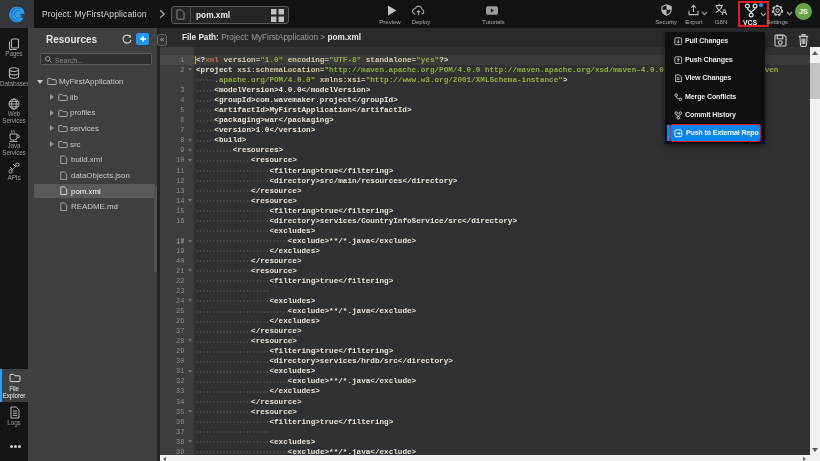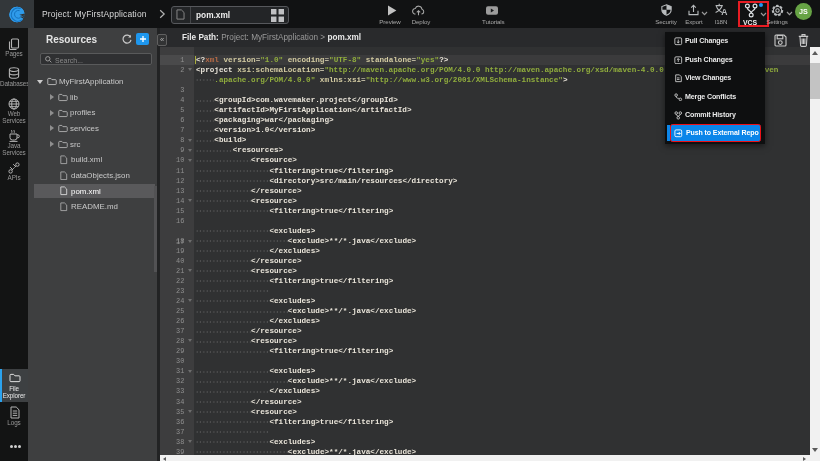--- a/index.html
+++ b/index.html
@@ -309,45 +309,48 @@
 <div class="gn" style="top:339.49px">33</div>
 <div class="gn" style="top:349.53px">34</div>
 <div class="gn" style="top:359.57px">35<span class="fc"></span></div>
 <div class="gn" style="top:369.62px">36</div>
 <div class="gn" style="top:379.67px">37</div>
 <div class="gn" style="top:389.71px">38<span class="fc"></span></div>
 <div class="gn" style="top:399.75px">39</div>
 <div class="cr" style="top:8.00px"><span class="w">&lt;?</span><span class="x">xml</span><span class="w"> </span><span class="a">version</span><span class="e">=</span><span class="s">"1.0"</span><span class="w"> </span><span class="a">encoding</span><span class="e">=</span><span class="s">"UTF-8"</span><span class="w"> </span><span class="a">standalone</span><span class="e">=</span><span class="s">"yes"</span><span class="w">?&gt;</span></div>
 <div class="cr" style="top:18.05px"><span class="w">&lt;project</span><span class="w"> </span><span class="a">xsi:schemaLocation</span><span class="e">=</span><span class="s">"http://maven.apache.org/POM/4.0.0 http://maven.apache.org/xsd/maven-4.0.0.xsd"</span><span class="w"> </span><span class="a">xmlns</span><span class="e">=</span><span class="s">"http://maven</span></div>
 <div class="cr" style="top:28.09px"><span class="iv" style="width:18.36px"></span><span class="s">.apache.org/POM/4.0.0"</span><span class="w"> </span><span class="a">xmlns:xsi</span><span class="e">=</span><span class="s">"http://www.w3.org/2001/XMLSchema-instance"</span><span class="w">&gt;</span></div>
+<div class="cr" style="top:38.13px"><span class="iv" style="width:18.36px"></span><span class="w">&lt;modelVersion&gt;4.0.0&lt;/modelVersion&gt;</span></div>
 <div class="cr" style="top:48.18px"><span class="iv" style="width:18.36px"></span><span class="w">&lt;groupId&gt;com.wavemaker.project&lt;/groupId&gt;</span></div>
 <div class="cr" style="top:58.23px"><span class="iv" style="width:18.36px"></span><span class="w">&lt;artifactId&gt;MyFirstApplication&lt;/artifactId&gt;</span></div>
 <div class="cr" style="top:68.27px"><span class="iv" style="width:18.36px"></span><span class="w">&lt;packaging&gt;war&lt;/packaging&gt;</span></div>
 <div class="cr" style="top:78.31px"><span class="iv" style="width:18.36px"></span><span class="w">&lt;version&gt;1.0&lt;/version&gt;</span></div>
 <div class="cr" style="top:88.36px"><span class="iv" style="width:18.36px"></span><span class="w">&lt;build&gt;</span></div>
 <div class="cr" style="top:98.41px"><span class="iv" style="width:36.72px"></span><span class="w">&lt;resources&gt;</span></div>
 <div class="cr" style="top:108.45px"><span class="iv" style="width:55.08px"></span><span class="w">&lt;resource&gt;</span></div>
 <div class="cr" style="top:118.50px"><span class="iv" style="width:73.44px"></span><span class="w">&lt;filtering&gt;true&lt;/filtering&gt;</span></div>
 <div class="cr" style="top:128.54px"><span class="iv" style="width:73.44px"></span><span class="w">&lt;directory&gt;src/main/resources&lt;/directory&gt;</span></div>
 <div class="cr" style="top:138.59px"><span class="iv" style="width:55.08px"></span><span class="w">&lt;/resource&gt;</span></div>
 <div class="cr" style="top:148.63px"><span class="iv" style="width:55.08px"></span><span class="w">&lt;resource&gt;</span></div>
 <div class="cr" style="top:158.68px"><span class="iv" style="width:73.44px"></span><span class="w">&lt;filtering&gt;true&lt;/filtering&gt;</span></div>
+<div class="cr" style="top:168.72px"><span class="iv" style="width:73.44px"></span><span class="w">&lt;directory&gt;services/CountryInfoService/src&lt;/directory&gt;</span></div>
 <div class="cr" style="top:178.76px"><span class="iv" style="width:73.44px"></span><span class="w">&lt;excludes&gt;</span></div>
 <div class="cr" style="top:188.81px"><span class="iv" style="width:91.80px"></span><span class="w">&lt;exclude&gt;**/*.java&lt;/exclude&gt;</span></div>
 <div class="cr" style="top:198.85px"><span class="iv" style="width:73.44px"></span><span class="w">&lt;/excludes&gt;</span></div>
 <div class="cr" style="top:208.90px"><span class="iv" style="width:55.08px"></span><span class="w">&lt;/resource&gt;</span></div>
 <div class="cr" style="top:218.94px"><span class="iv" style="width:55.08px"></span><span class="w">&lt;resource&gt;</span></div>
 <div class="cr" style="top:228.99px"><span class="iv" style="width:73.44px"></span><span class="w">&lt;filtering&gt;true&lt;/filtering&gt;</span></div>
 <div class="cr" style="top:239.03px"><span class="iv" style="width:73.44px"></span></div>
 <div class="cr" style="top:249.08px"><span class="iv" style="width:73.44px"></span><span class="w">&lt;excludes&gt;</span></div>
 <div class="cr" style="top:259.12px"><span class="iv" style="width:91.80px"></span><span class="w">&lt;exclude&gt;**/*.java&lt;/exclude&gt;</span></div>
 <div class="cr" style="top:269.17px"><span class="iv" style="width:73.44px"></span><span class="w">&lt;/excludes&gt;</span></div>
 <div class="cr" style="top:279.21px"><span class="iv" style="width:55.08px"></span><span class="w">&lt;/resource&gt;</span></div>
 <div class="cr" style="top:289.26px"><span class="iv" style="width:55.08px"></span><span class="w">&lt;resource&gt;</span></div>
 <div class="cr" style="top:299.31px"><span class="iv" style="width:73.44px"></span><span class="w">&lt;filtering&gt;true&lt;/filtering&gt;</span></div>
+<div class="cr" style="top:309.35px"><span class="iv" style="width:73.44px"></span><span class="w">&lt;directory&gt;services/hrdb/src&lt;/directory&gt;</span></div>
 <div class="cr" style="top:319.39px"><span class="iv" style="width:73.44px"></span><span class="w">&lt;excludes&gt;</span></div>
 <div class="cr" style="top:329.44px"><span class="iv" style="width:91.80px"></span><span class="w">&lt;exclude&gt;**/*.java&lt;/exclude&gt;</span></div>
 <div class="cr" style="top:339.49px"><span class="iv" style="width:73.44px"></span><span class="w">&lt;/excludes&gt;</span></div>
 <div class="cr" style="top:349.53px"><span class="iv" style="width:55.08px"></span><span class="w">&lt;/resource&gt;</span></div>
 <div class="cr" style="top:359.57px"><span class="iv" style="width:55.08px"></span><span class="w">&lt;resource&gt;</span></div>
 <div class="cr" style="top:369.62px"><span class="iv" style="width:73.44px"></span><span class="w">&lt;filtering&gt;true&lt;/filtering&gt;</span></div>
 <div class="cr" style="top:379.67px"><span class="iv" style="width:73.44px"></span></div>
 <div class="cr" style="top:389.71px"><span class="iv" style="width:73.44px"></span><span class="w">&lt;excludes&gt;</span></div>
 <div class="cr" style="top:399.75px"><span class="iv" style="width:91.80px"></span><span class="w">&lt;exclude&gt;**/*.java&lt;/exclude&gt;</span></div>
 </div>

